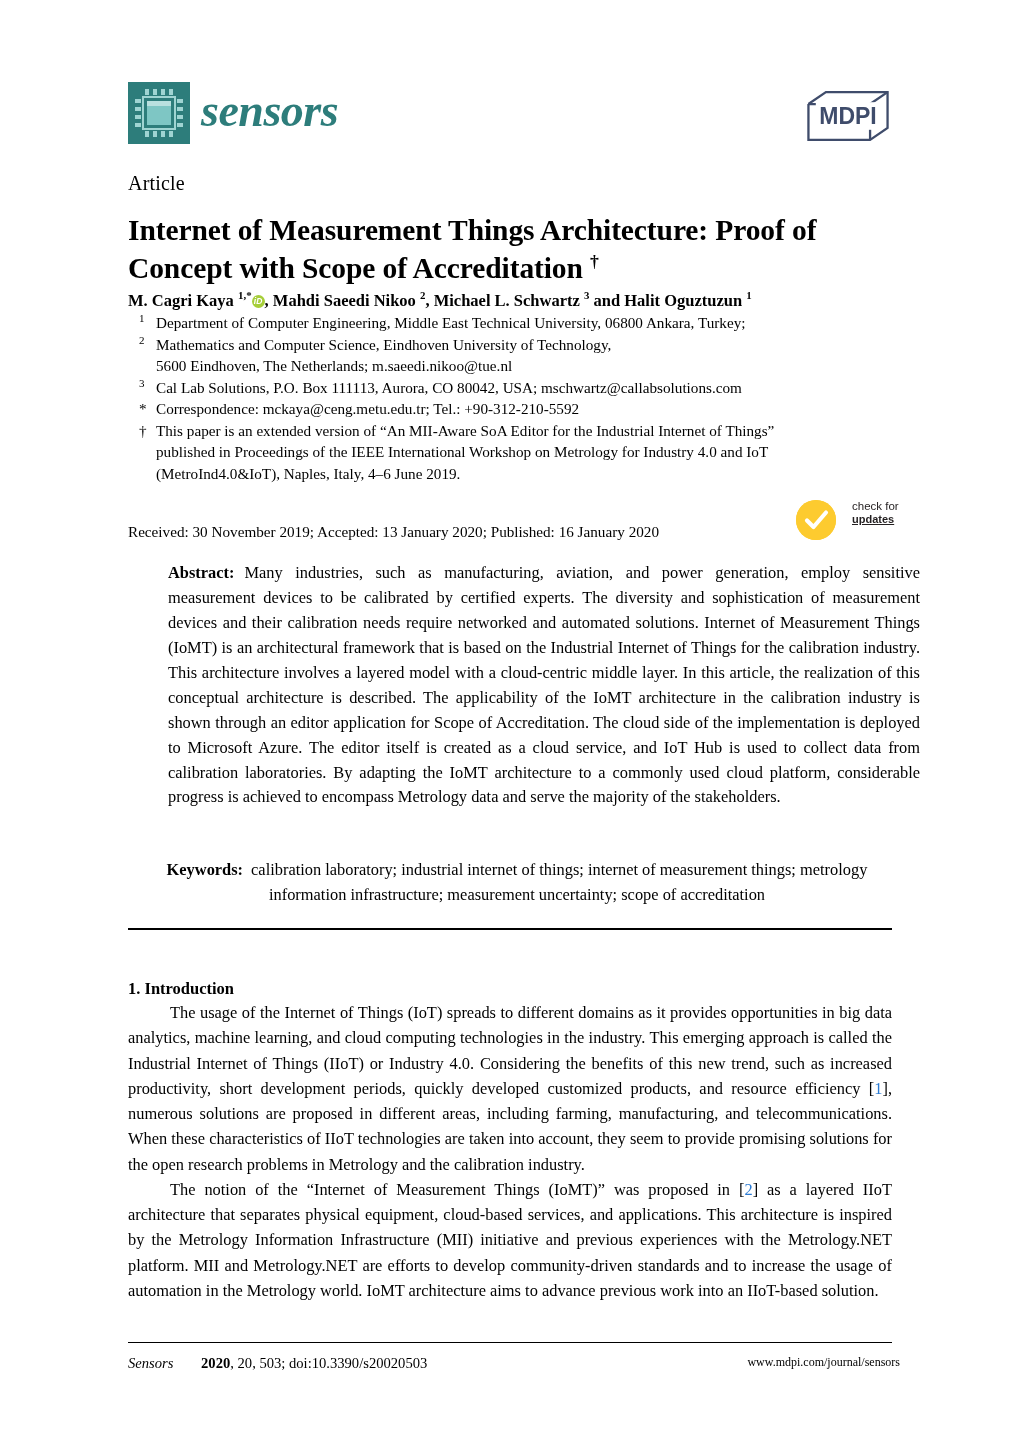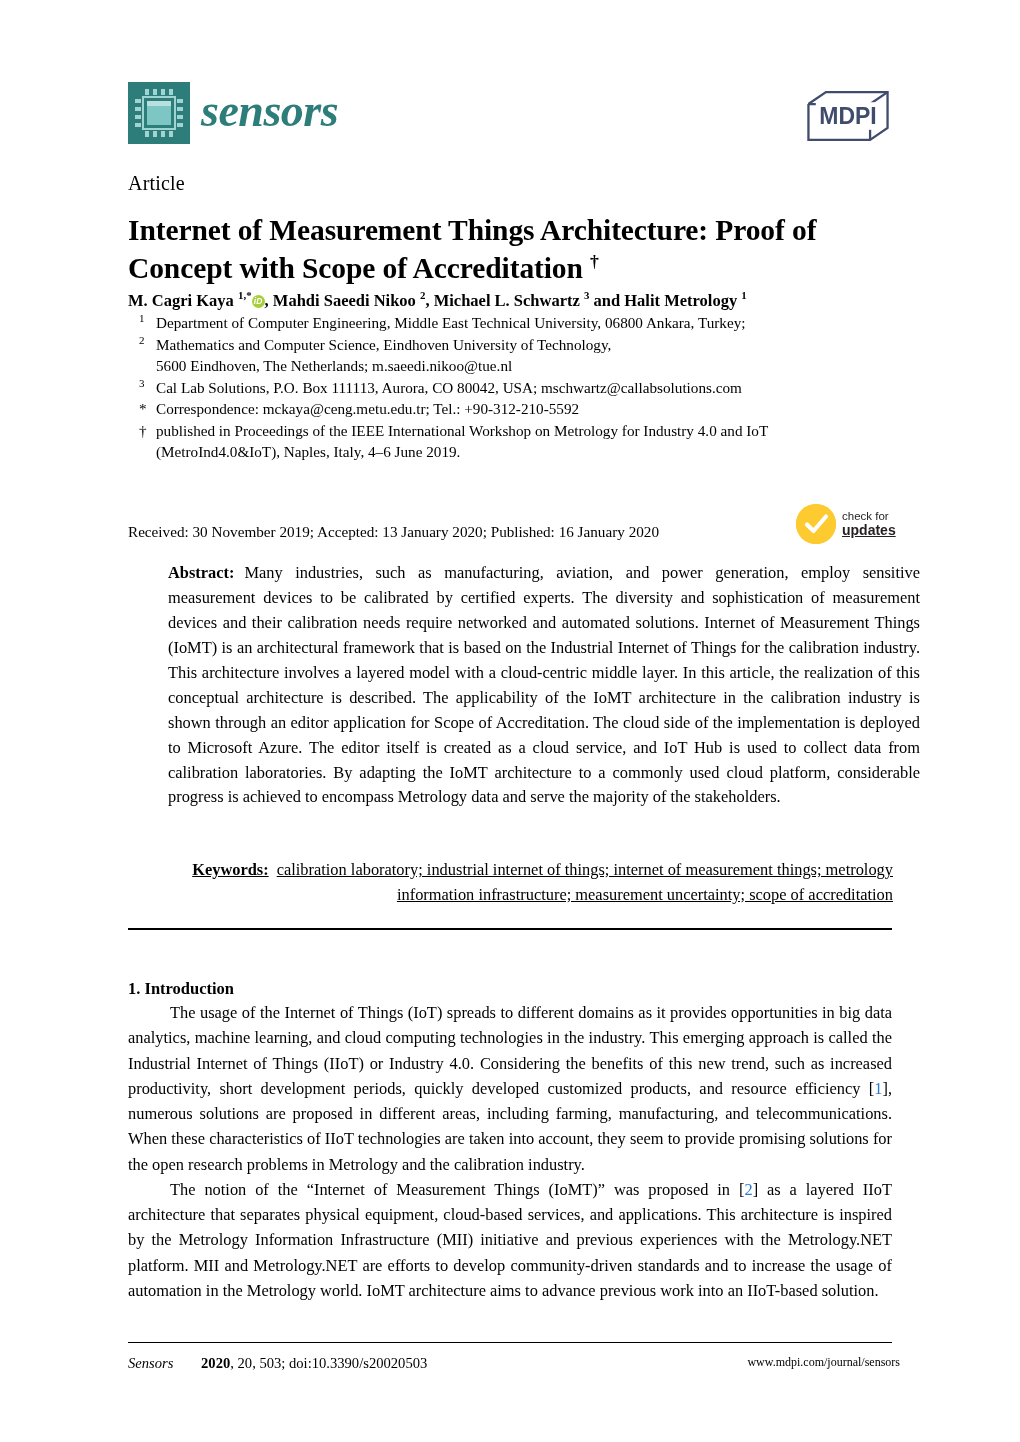--- a/index.html
+++ b/index.html
@@ -193,37 +193,37 @@
     top: 523px;
     font-size: 15.2px;
   }
   .crossmark {
     position: absolute;
     left: 796px;
     top: 500px;
     width: 108px;
     height: 48px;
     display: flex;
-    align-items: center;
-    gap: 6px;
+    align-items: flex-start;
+    gap: 16px;
   }
   .crossmark-badge {
     width: 40px; height: 40px;
     border-radius: 50%;
     background: #fdcb2f;
     position: relative;
     flex: 0 0 auto;
   }
   .crossmark-text {
     font-family: "Liberation Sans", sans-serif;
     line-height: 1.12;
     color: #231f20;
   }
   .crossmark-text .l1 { font-size: 11.5px; }
-  .crossmark-text .l2 { font-size: 14px; font-weight: bold; text-decoration: underline; }
+  .crossmark-text .l2 { font-size: 11px; font-weight: bold; text-decoration: underline; }
 
   
   .abstract {
     position: absolute;
     left: 141px;
     top: 561px;
     width: 752px;
     font-size: 16.4px;
     line-height: 1.52;
     text-align: justify;
@@ -232,22 +232,21 @@
   .abstract b { font-weight: bold; }
   .abstract .lead-gap { display: inline-block; width: 10px; }
 
   .keywords {
     position: absolute;
     left: 141px;
     top: 858px;
     width: 752px;
     font-size: 16.4px;
     line-height: 1.52;
-    text-align: right;
-    text-decoration: underline;
+    text-align: center;
   }
   .keywords b { font-weight: bold; }
   .keywords .lead-gap { display: inline-block; width: 8px; }
 
   .rule {
     position: absolute;
     left: 128px;
     top: 928px;
     width: 764px;
     height: 1.6px;
@@ -344,21 +343,21 @@
       <polyline points="148,34 148,112" fill="none" stroke="#3f4c6b" stroke-width="5"></polyline>
       <rect x="30" y="30" width="140" height="60" fill="#ffffff"></rect>
       <text x="100" y="78" text-anchor="middle" font-family="Liberation Sans, sans-serif" font-size="50" font-weight="bold" fill="#3f4c6b">MDPI</text>
     </svg>
   </div>
 
   <div class="article-kicker">Article</div>
 
   <h1 class="paper-title"><span>Internet of Measurement Things Architecture: Proof of Concept with Scope of Accreditation</span> <sup>†</sup></h1>
 
-  <div class="authors"><span>M. Cagri Kaya</span> <sup>1,*</sup><span class="orcid">iD</span><span>, </span><span>Mahdi Saeedi Nikoo</span> <sup>2</sup><span>, </span><span>Michael L. Schwartz</span> <sup>3</sup> <span>and</span> <span>Halit Metrology</span> <sup>1</sup></div>
+  <div class="authors"><span>M. Cagri Kaya</span> <sup>1,*</sup><span class="orcid">iD</span><span>, </span><span>Mahdi Saeedi Nikoo</span> <sup>2</sup><span>, </span><span>Michael L. Schwartz</span> <sup>3</sup> <span>and</span> <span>Halit Oguztuzun</span> <sup>1</sup></div>
 
   <div class="affiliations">
     <div class="aff-row">
       <div class="aff-marker sup">1</div>
       <div class="aff-text">
         <div>Department of Computer Engineering, Middle East Technical University, 06800 Ankara, Turkey;</div>
       </div>
     </div>
     <div class="aff-row">
       <div class="aff-marker sup">2</div>
@@ -375,20 +374,21 @@
     </div>
     <div class="aff-row">
       <div class="aff-marker">*</div>
       <div class="aff-text">
         <div>Correspondence: mckaya@ceng.metu.edu.tr; Tel.: +90-312-210-5592</div>
       </div>
     </div>
     <div class="aff-row">
       <div class="aff-marker">†</div>
       <div class="aff-text">
+        <div>This paper is an extended version of “An MII-Aware SoA Editor for the Industrial Internet of Things”</div>
         <div>published in Proceedings of the IEEE International Workshop on Metrology for Industry 4.0 and IoT</div>
         <div>(MetroInd4.0&amp;IoT), Naples, Italy, 4–6 June 2019.</div>
       </div>
     </div>
   </div>
 
   <div class="received">Received: 30 November 2019; Accepted: 13 January 2020; Published: 16 January 2020</div>
 
   <div class="crossmark">
     <div class="crossmark-badge">

